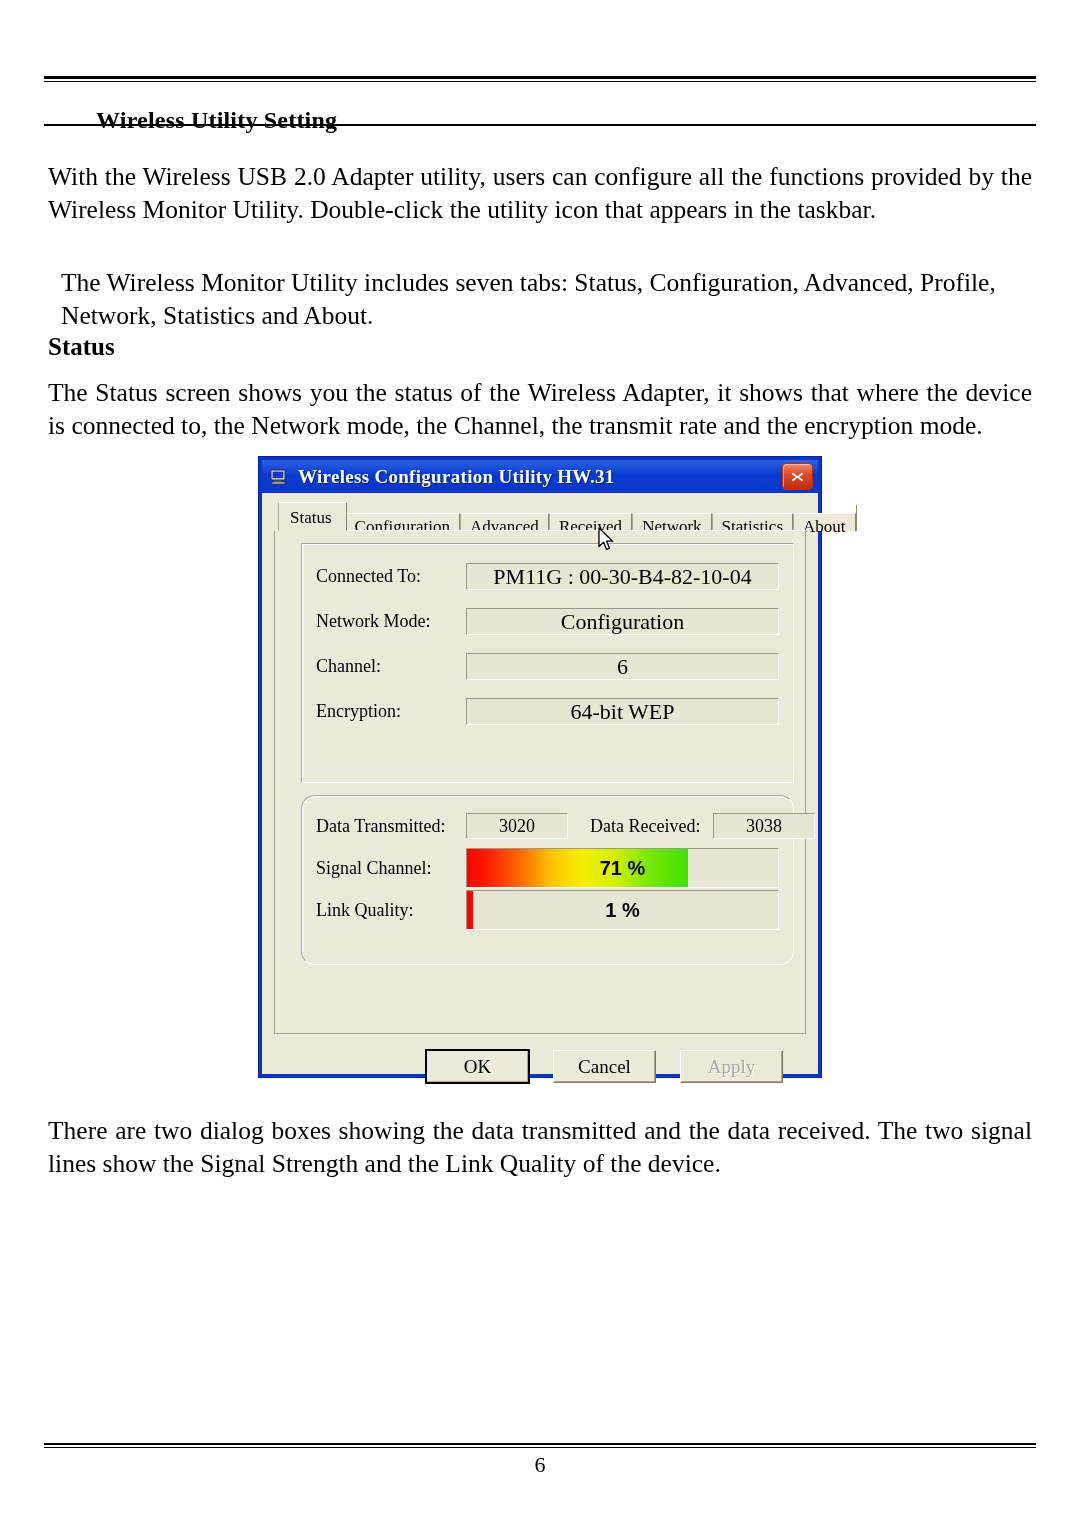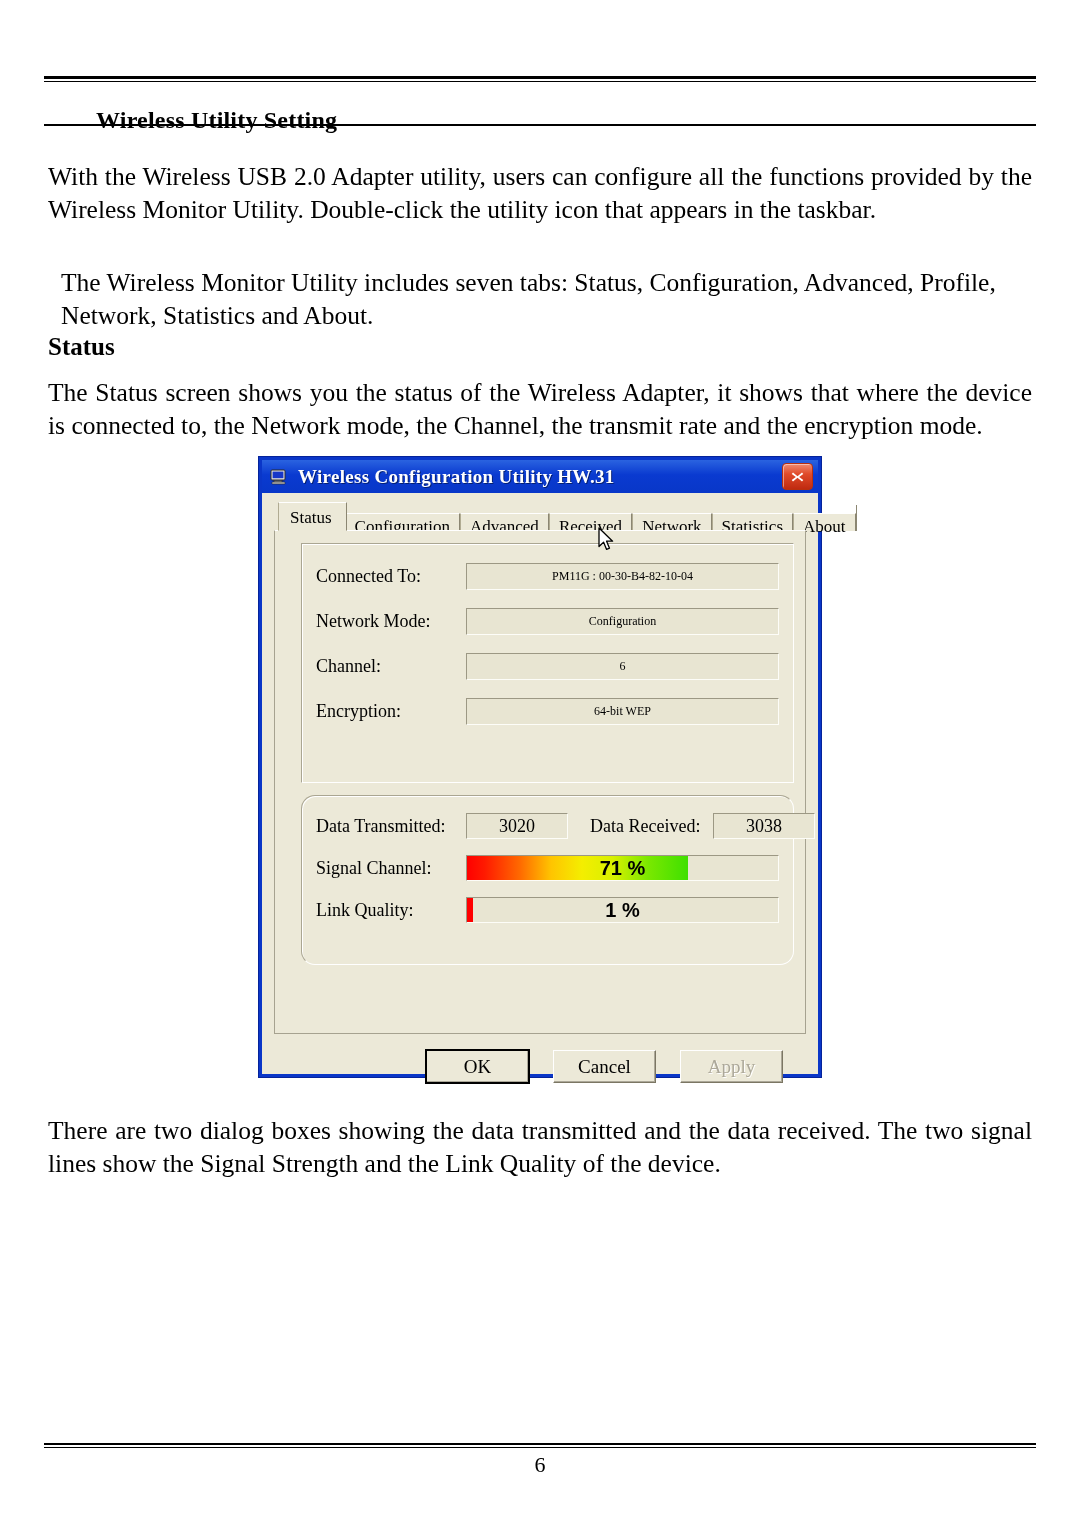--- a/index.html
+++ b/index.html
@@ -238,21 +238,21 @@
   }
   .fvalue {
     flex: 1 1 auto;
     height: 27px;
     line-height: 25px;
     background: #e8e5d2;
     border: 1px solid #9c9884;
     border-right-color: #fdfdf8;
     border-bottom-color: #fdfdf8;
     text-align: center;
-    font-size: 12px;
+    font-size: 22px;
     box-sizing: border-box;
     overflow: hidden;
     white-space: nowrap;
   }
 
   
   .drow {
     display: flex;
     align-items: center;
     height: 32px;
@@ -287,21 +287,21 @@
     margin-bottom: 10px;
   }
   .mlabel {
     font-size: 18px;
     width: 150px;
     flex: 0 0 auto;
     white-space: nowrap;
   }
   .meter {
     flex: 1 1 auto;
-    height: 26px;
+    height: 40px;
     background: #e8e5d2;
     border: 1px solid #9c9884;
     border-right-color: #fdfdf8;
     border-bottom-color: #fdfdf8;
     box-sizing: border-box;
     position: relative;
     overflow: hidden;
   }
   .meter-fill {
     position: absolute;

